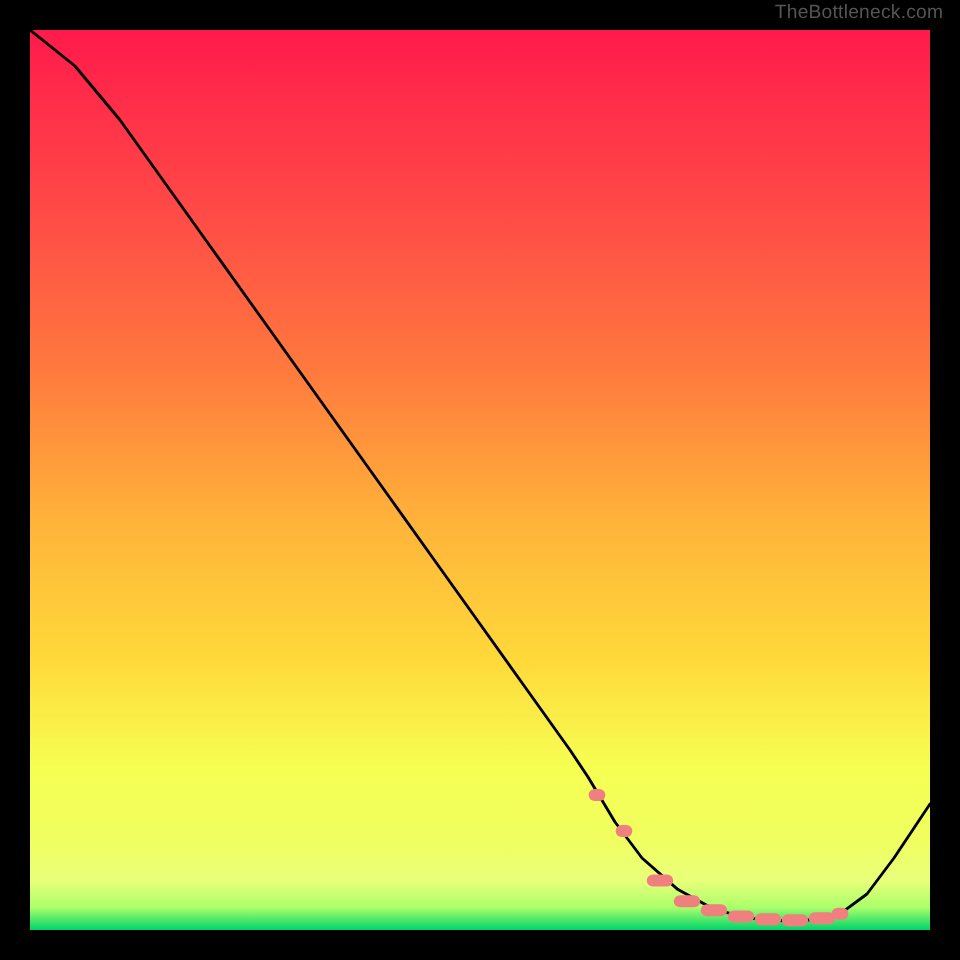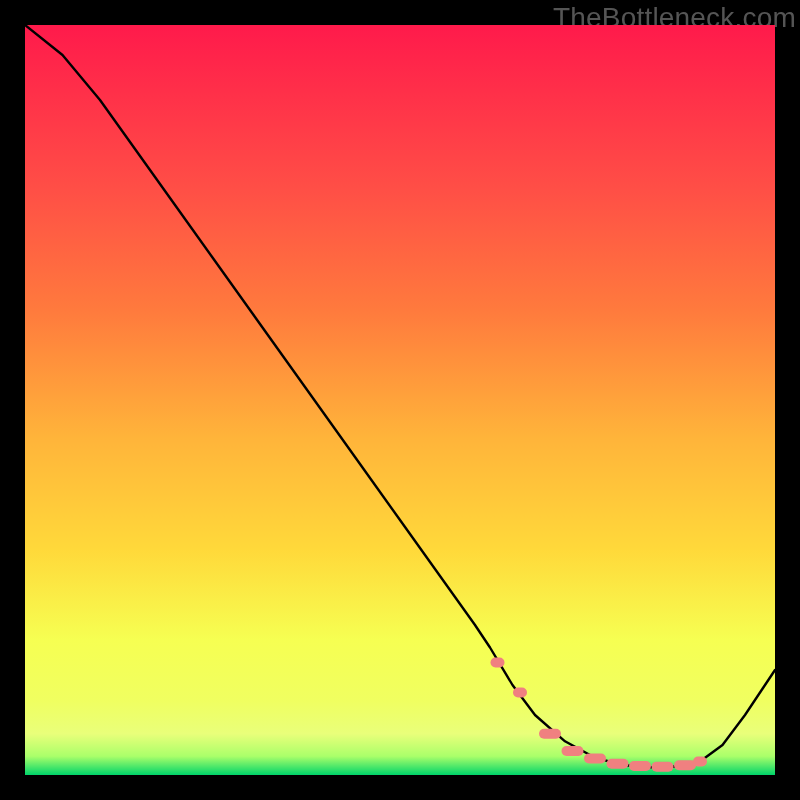--- a/index.html
+++ b/index.html
@@ -19,23 +19,23 @@
   .plot {
     position: absolute;
     left: 25px;
     top: 25px;
     width: 750px;
     height: 750px;
   }
   .watermark {
     position: absolute;
     top: 2px;
-    right: 4px;
+    right: 14px;
     color: #555;
-    font-size: 28px;
+    font-size: 16px;
     font-weight: 500;
     letter-spacing: 0.2px;
     user-select: none;
   }
   svg { display: block; }
 </style>
 </head>
 <body>
 
 <div class="frame">

